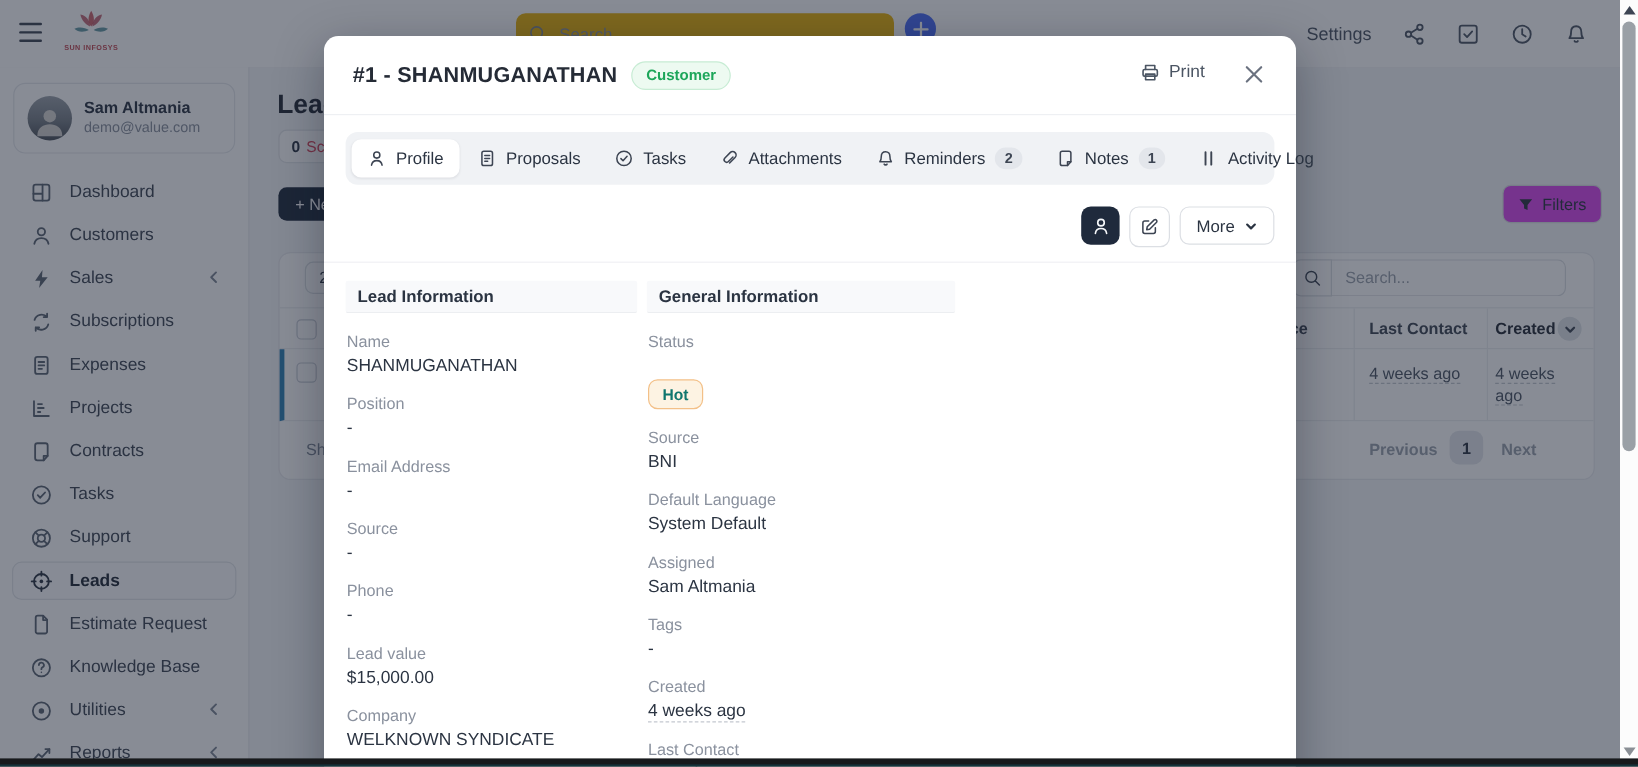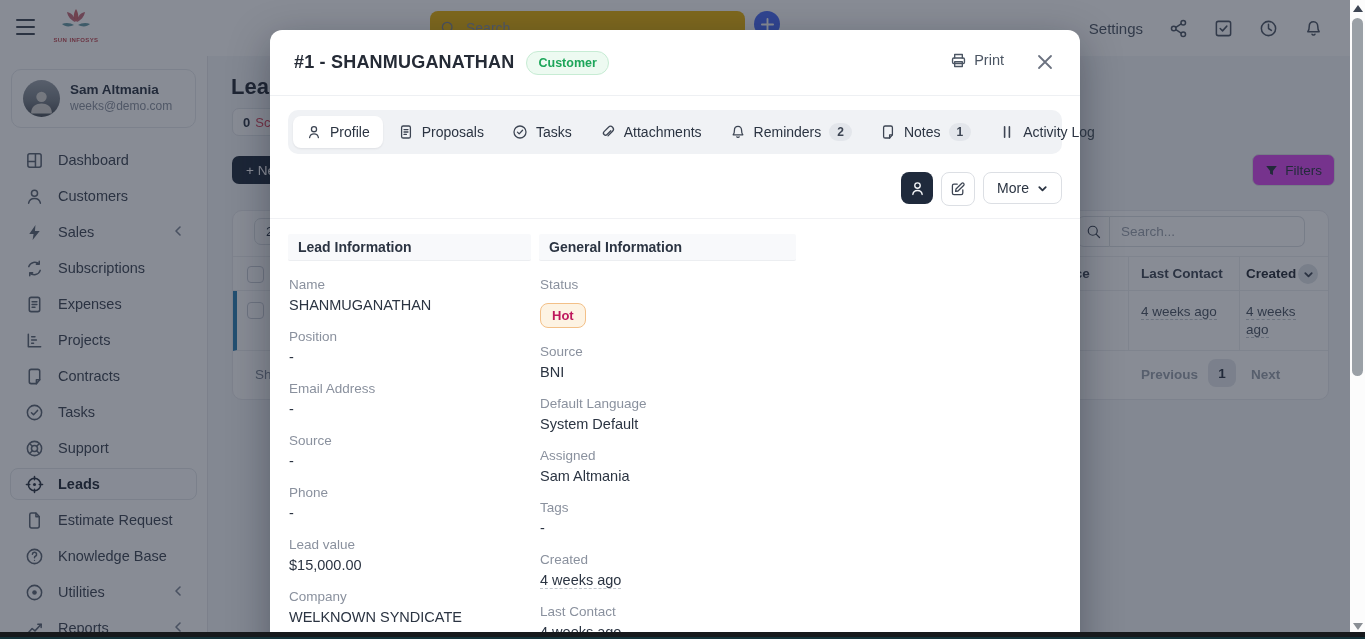--- a/index.html
+++ b/index.html
@@ -84,21 +84,21 @@
   .m-divider{margin-top:12px;border-bottom:1px solid #f0f1f4;}
   .cols{position:relative;padding:15px 18px 0 18px;}
   .col{position:absolute;top:15px;}
   .col-left{left:18px;width:243px;}
   .col-right{left:269px;width:257px;}
   .sec-head{background:#f8f9fb;border-bottom:1px solid #eceef1;border-radius:2px;padding:5px 10px;font-size:14px;font-weight:600;color:#2b3442;}
   .fld{padding-left:1px;}
   .fld-label{margin-top:16px;font-size:13.5px;color:#8a919e;}
   .fld-value{margin-top:5px;font-size:14.5px;color:#2b3442;}
   .fld-value .dashed{display:inline;}
-  .hot-badge{display:inline-block;margin-top:11px;padding:4px 11px;border:1px solid #f3c088;background:#fdf3e3;color:#be185d;border-radius:8px;font-size:13px;font-weight:700;}
+  .hot-badge{display:inline-block;margin-top:24px;padding:4px 11px;border:1px solid #f3c088;background:#fdf3e3;color:#0f766e;border-radius:8px;font-size:13px;font-weight:700;}
 
   
   .scrollbar{position:absolute;right:0;top:0;width:15px;height:639px;background:#fcfcfc;z-index:20;}
   .sb-up{position:absolute;left:3px;top:5px;width:0;height:0;border-left:5px solid transparent;border-right:5px solid transparent;border-bottom:7px solid #3d4553;}
   .sb-thumb{position:absolute;left:2px;top:18px;width:11px;height:358px;background:#9aa0a6;border-radius:6px;}
   .sb-down{position:absolute;left:3px;bottom:9px;width:0;height:0;border-left:5px solid transparent;border-right:5px solid transparent;border-top:7px solid #8a8f95;}
   .bottombar{position:absolute;left:0;bottom:0;width:100%;height:7px;background:#17191c;border-bottom:2px solid #14333a;box-sizing:border-box;z-index:30;}
 </style>
 </head>
 <body>
@@ -159,21 +159,21 @@
   <div class="sidebar">
     <div class="user-card">
       <div class="avatar">
         <svg viewBox="0 0 24 24" fill="currentColor" stroke="none">
             <circle cx="12" cy="8" r="5"></circle>
             <path d="M2 24 C2 17 7 14.5 12 14.5 C17 14.5 22 17 22 24 Z"></path>
           </svg>
       </div>
       <div>
         <div class="user-name">Sam Altmania</div>
-        <div class="user-email">weeks@demo.com</div>
+        <div class="user-email">demo@value.com</div>
       </div>
     </div>
     <div class="nav-list">
       <div class="nav-item">
         <svg class="ic nico" viewBox="0 0 20 20">
             <rect x="3" y="3" width="14" height="14" rx="2"></rect>
             <path d="M3 11 H11 M11 3 V17"></path>
           </svg>
         <span>Dashboard</span>
       </div>

